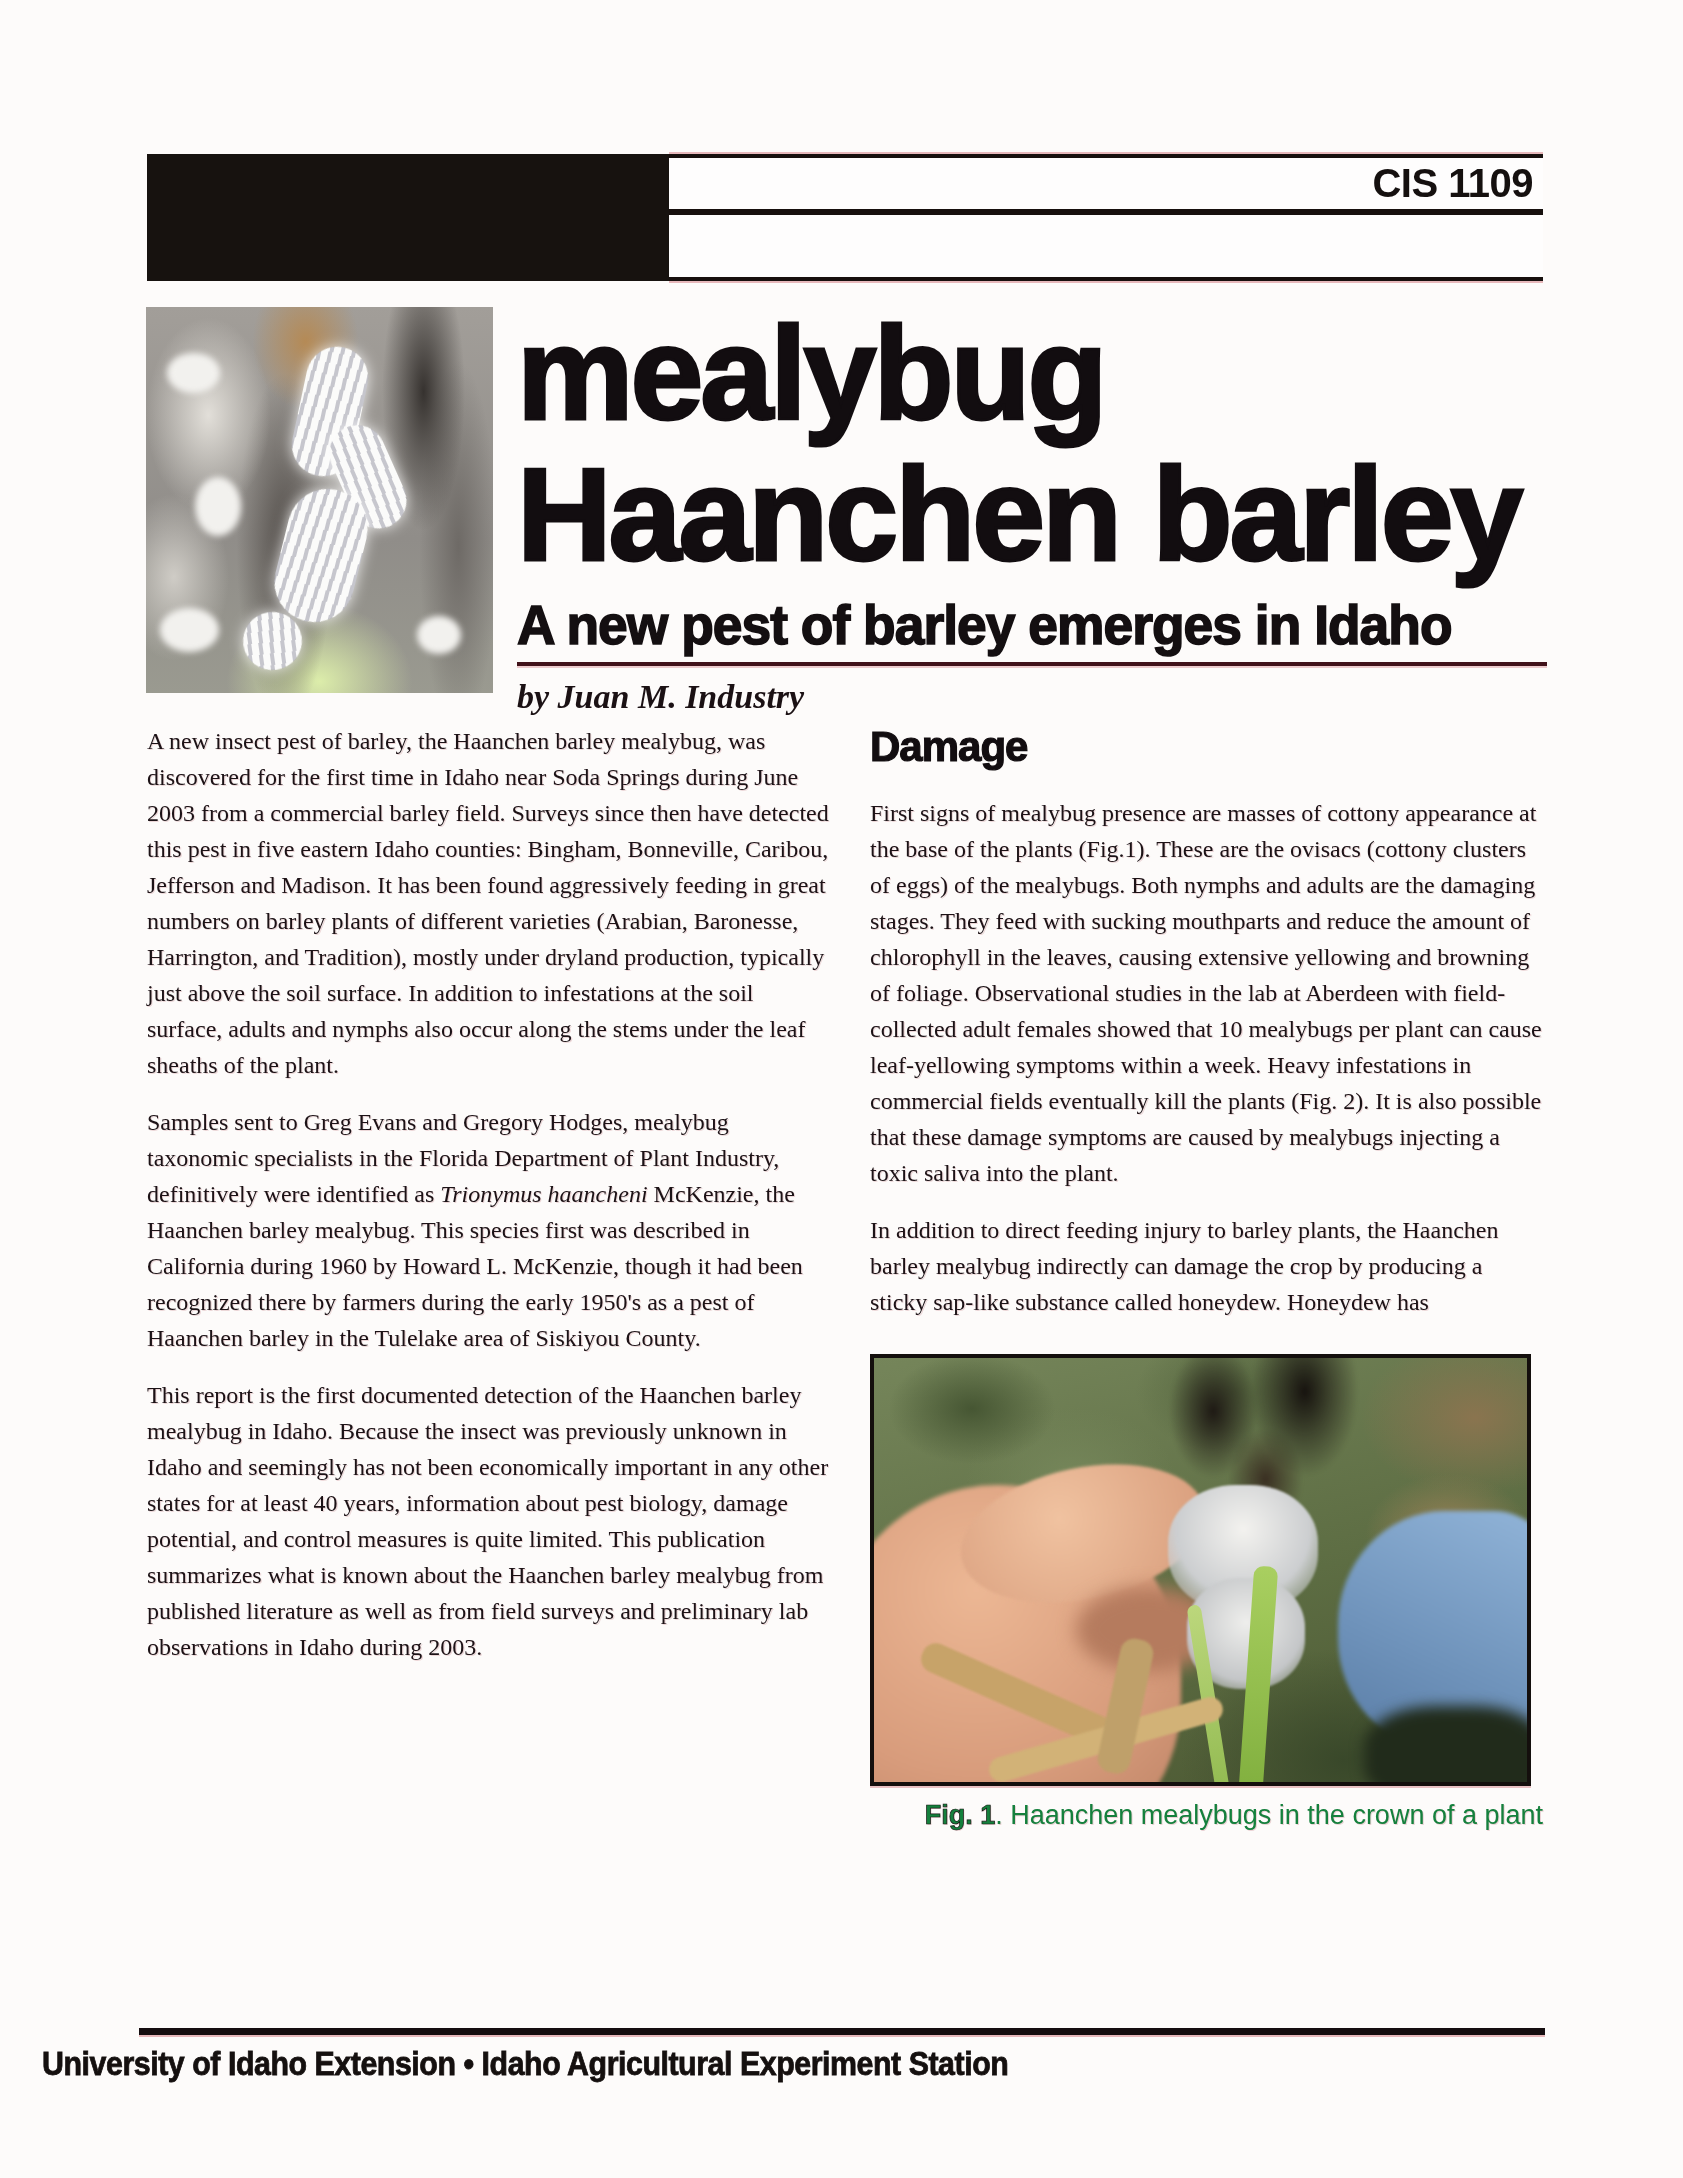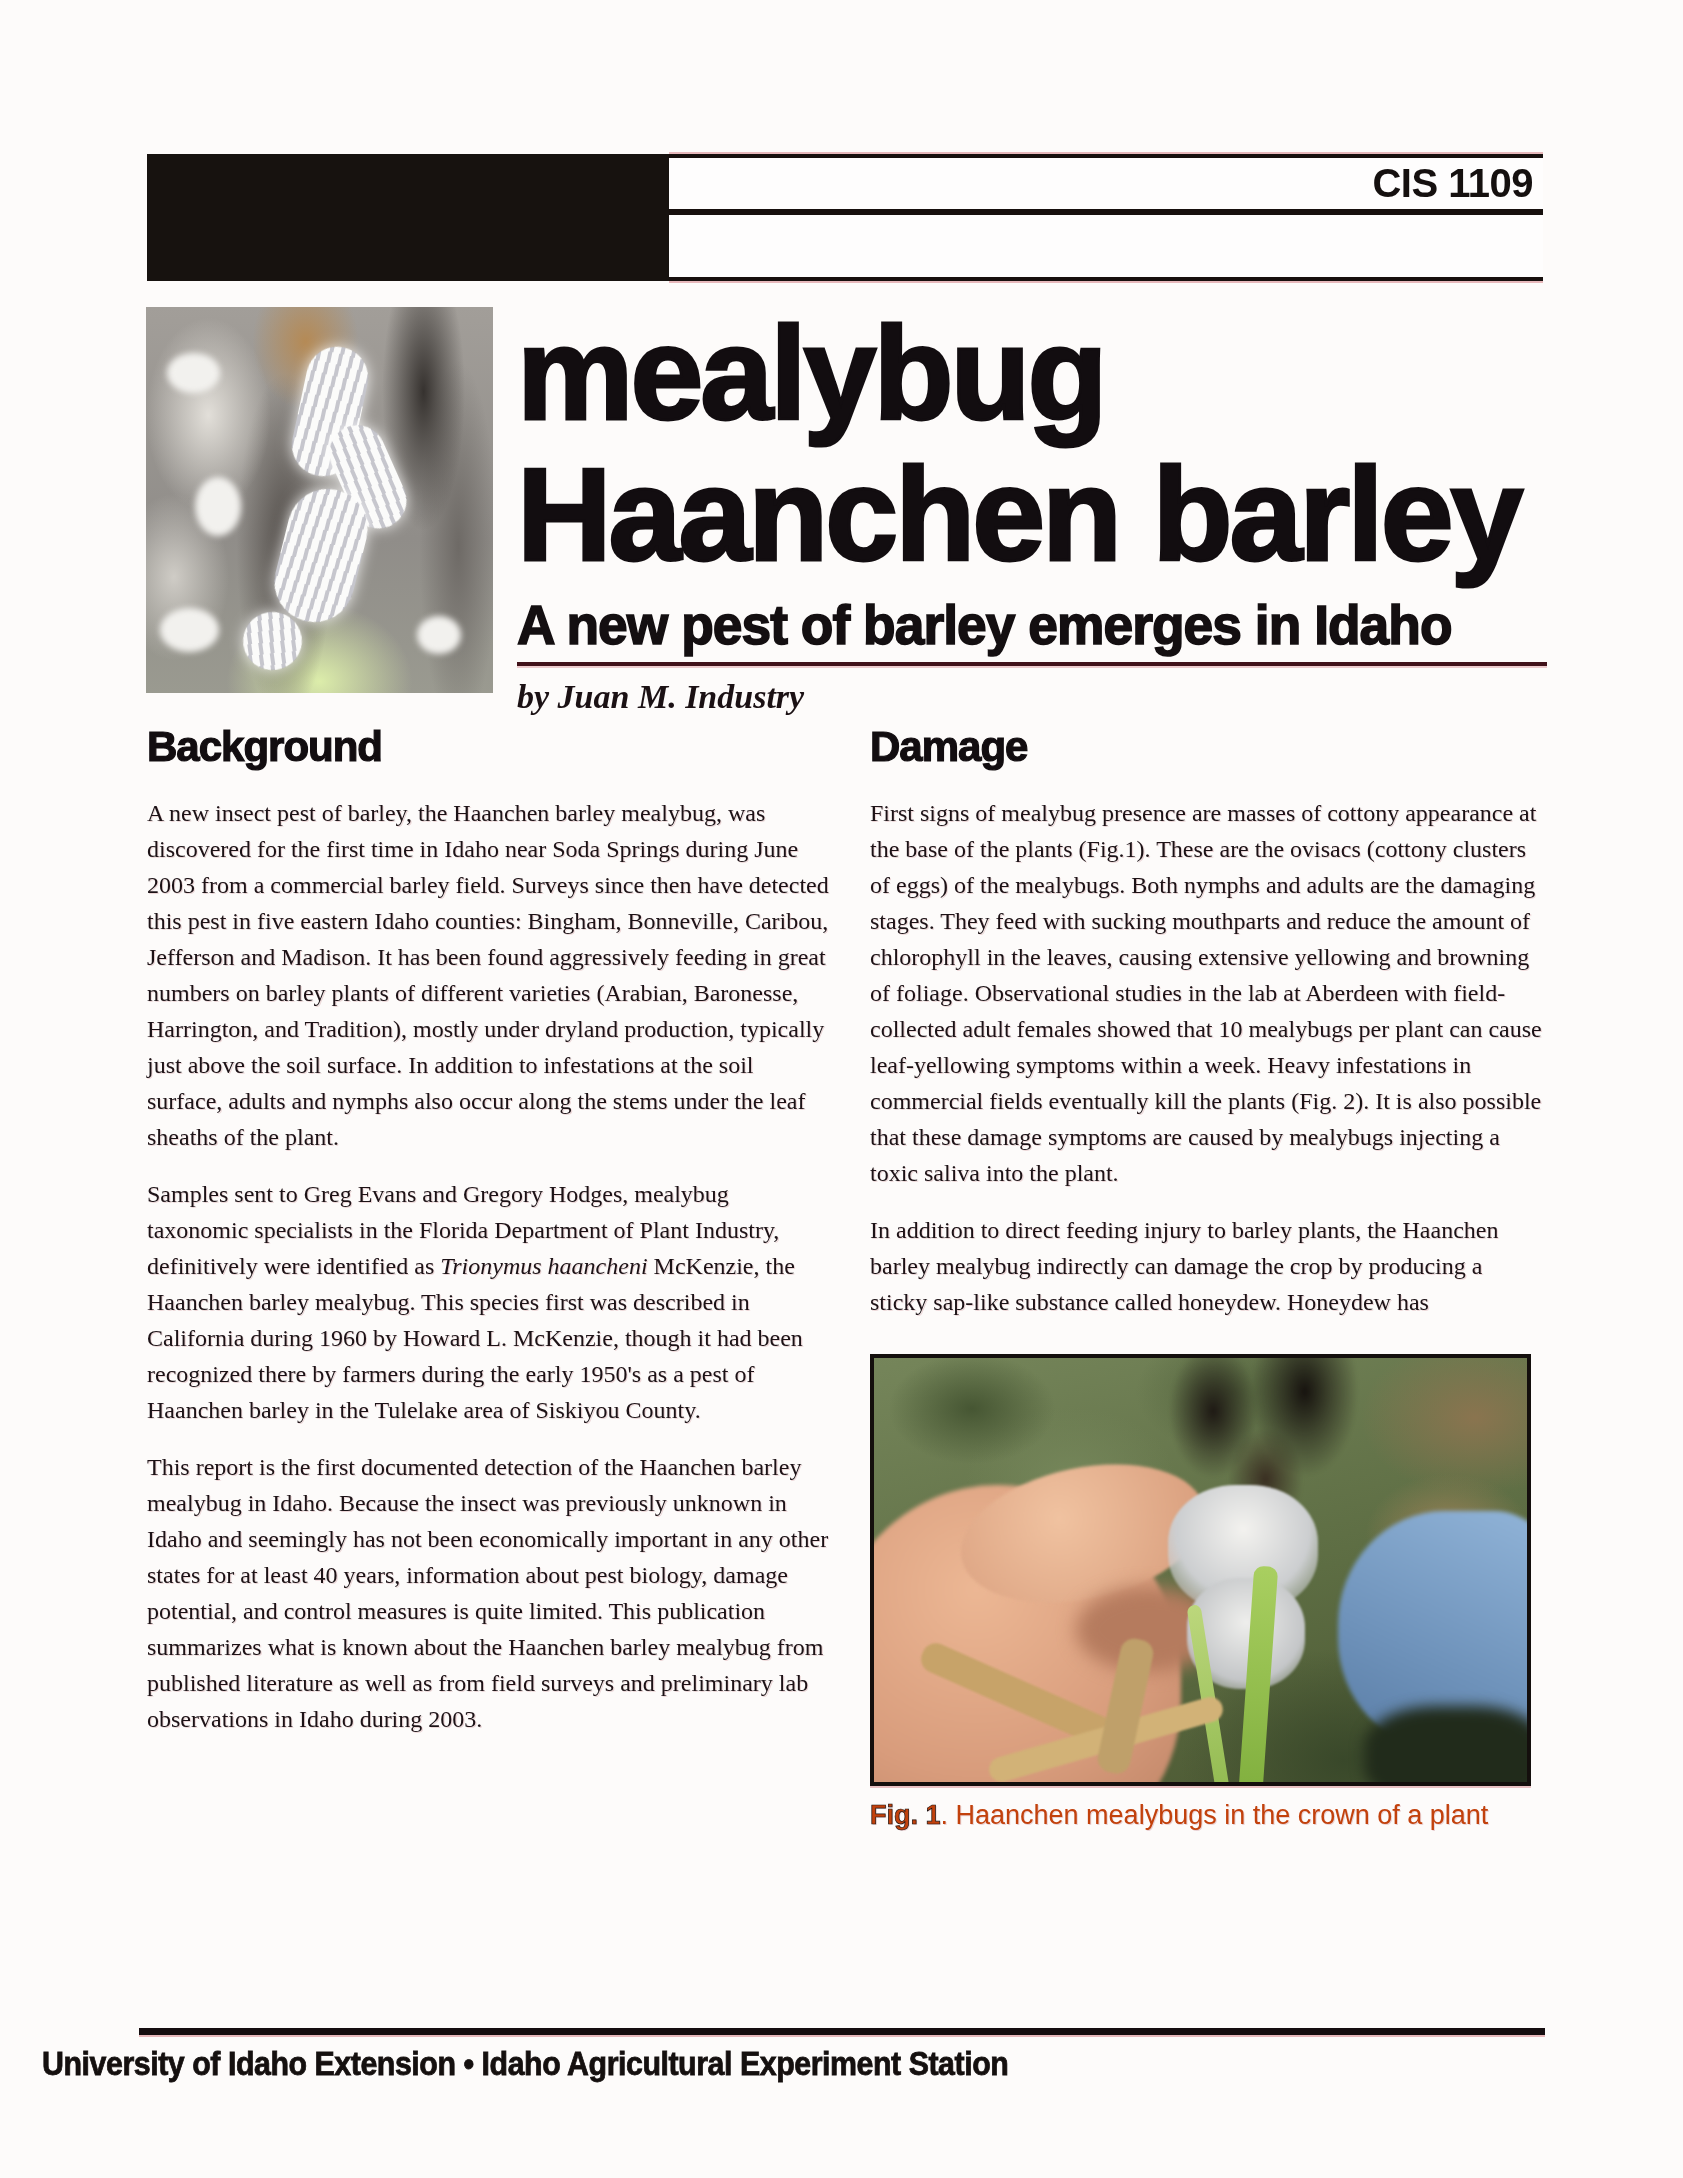--- a/index.html
+++ b/index.html
@@ -198,22 +198,23 @@
     border-radius:48% 30% 22% 46%;
     filter:blur(2px);
   }
   .denim-corner {
     right:-3%; bottom:-6%; width:28%; height:24%;
     background:#212b1b; border-radius:40%; filter:blur(7px);
   }
   .fig-caption {
     margin-top:14px;
     font-family:"Liberation Sans", sans-serif;
-    font-size:27px; color:#c2410c;
+    font-size:27px; color:#15803d;
     text-shadow:1px 1px 0 rgba(150,30,45,.18);
+    text-align:right;
   }
   .fig-caption .fig-label { font-weight:bold; -webkit-text-stroke:0.7px #15100f; }
 
   
   .footer-rule {
     position:absolute; left:139px; top:2028px; width:1406px; height:7px;
     background:#150d0f;
     box-shadow:0 2px 0 rgba(190,60,70,.35);
   }
   .footer-text-wrap { position:absolute; left:0; top:2045px; width:1683px; text-align:left; }
@@ -257,21 +258,20 @@
       <div>Haanchen barley</div>
     </div>
     <div class="subtitle">A new pest of barley emerges in Idaho</div>
     <div class="title-rule"></div>
     <div class="byline">by Juan M. Industry</div>
   </div>
 
   <div class="body-area">
 
     <div class="col col-left">
-      <h2 class="section-heading">Background</h2>
       <p>A new insect pest of barley, the Haanchen barley mealybug, was discovered for the first time in Idaho near Soda Springs during June 2003 from a commercial barley field. Surveys since then have detected this pest in five eastern Idaho counties: Bingham, Bonneville, Caribou, Jefferson and Madison. It has been found aggressively feeding in great numbers on barley plants of different varieties (Arabian, Baronesse, Harrington, and Tradition), mostly under dryland production, typically just above the soil surface. In addition to infestations at the soil surface, adults and nymphs also occur along the stems under the leaf sheaths of the plant.</p>
       <p><span>Samples sent to Greg Evans and Gregory Hodges, mealybug taxonomic specialists in the Florida Department of Plant Industry, definitively were identified as </span><span class="species">Trionymus haancheni</span><span> McKenzie, the Haanchen barley mealybug. This species first was described in California during 1960 by Howard L. McKenzie, though it had been recognized there by farmers during the early 1950's as a pest of Haanchen barley in the Tulelake area of Siskiyou County.</span></p>
       <p>This report is the first documented detection of the Haanchen barley mealybug in Idaho. Because the insect was previously unknown in Idaho and seemingly has not been economically important in any other states for at least 40 years, information about pest biology, damage potential, and control measures is quite limited. This publication summarizes what is known about the Haanchen barley mealybug from published literature as well as from field surveys and preliminary lab observations in Idaho during 2003.</p>
     </div>
 
     <div class="col col-right">
       <h2 class="section-heading">Damage</h2>
       <p>First signs of mealybug presence are masses of cottony appearance at the base of the plants (Fig.1). These are the ovisacs (cottony clusters of eggs) of the mealybugs. Both nymphs and adults are the damaging stages. They feed with sucking mouthparts and reduce the amount of chlorophyll in the leaves, causing extensive yellowing and browning of foliage. Observational studies in the lab at Aberdeen with field-collected adult females showed that 10 mealybugs per plant can cause leaf-yellowing symptoms within a week. Heavy infestations in commercial fields eventually kill the plants (Fig. 2). It is also possible that these damage symptoms are caused by mealybugs injecting a toxic saliva into the plant.</p>
       <p>In addition to direct feeding injury to barley plants, the Haanchen barley mealybug indirectly can damage the crop by producing a sticky sap-like substance called honeydew. Honeydew has</p>
 

